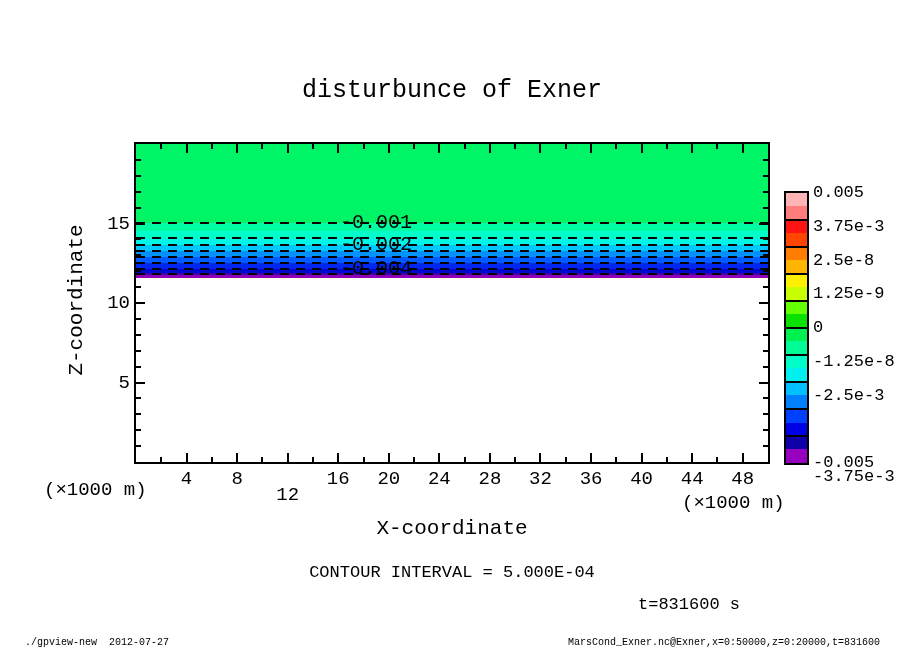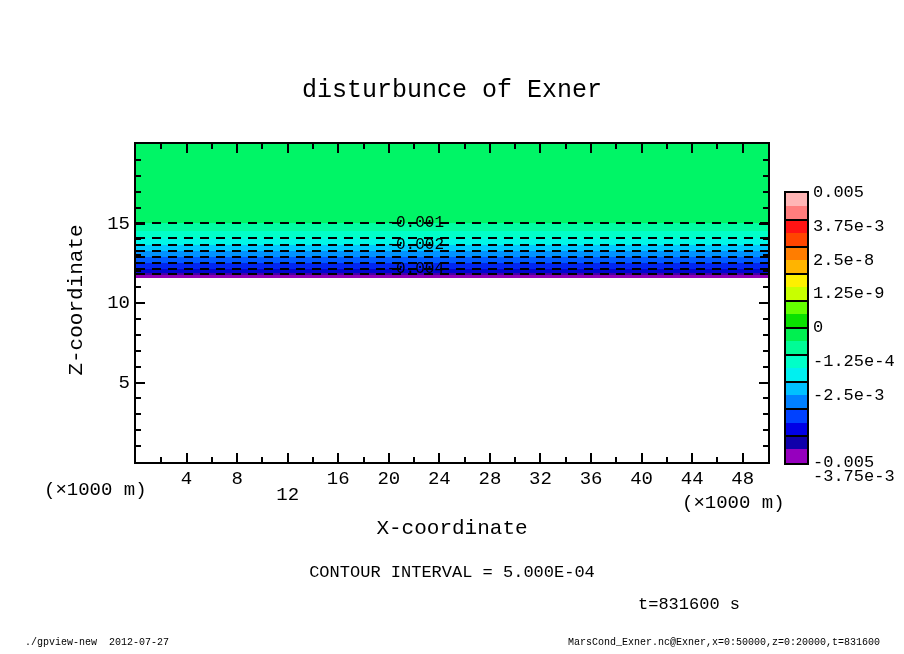--- a/index.html
+++ b/index.html
@@ -4,22 +4,22 @@
 <style>
   html,body{margin:0;padding:0;background:#ffffff;}
   .canvas{position:relative;width:904px;height:654px;background:#ffffff;overflow:hidden;
           font-family:"Liberation Mono","DejaVu Sans Mono",monospace;color:#000;}
   .title{position:absolute;left:134px;top:76px;width:636px;text-align:center;
          font-size:25px;letter-spacing:0px;white-space:pre;}
   .plot{position:absolute;left:134px;top:142px;width:632px;height:318px;border:2px solid #000;}
   .tick{position:absolute;background:#000;}
   .contour-line{position:absolute;left:0;width:100%;height:2px;
                 background:repeating-linear-gradient(90deg,#000 0 9px,transparent 9px 16px);}
-  .contour-label{position:absolute;left:188px;width:120px;text-align:right;
-                 font-size:16px;line-height:20px;white-space:pre;}
+  .contour-label{position:absolute;left:204px;width:120px;text-align:left;
+                 font-size:20px;line-height:20px;white-space:pre;}
   .ylabel{position:absolute;left:76px;top:300px;transform:translate(-50%,-50%) rotate(-90deg);
           font-size:21px;white-space:nowrap;}
   .xlabel{position:absolute;left:134px;top:517px;width:636px;text-align:center;font-size:21px;}
   .xtick-label{position:absolute;top:468px;transform:translateX(-50%);font-size:19px;}
   .ytick-label{position:absolute;left:56px;width:74px;text-align:right;
                transform:translateY(-50%);font-size:19px;}
   .unit-left{position:absolute;left:44px;top:479px;font-size:19px;white-space:pre;}
   .unit-right{position:absolute;left:682px;top:492px;font-size:19px;white-space:pre;}
   .contour-interval{position:absolute;left:134px;top:563px;width:636px;text-align:center;
                     font-size:17px;white-space:pre;}
@@ -179,21 +179,21 @@
         <div class="cbar-divider" style="top: calc(80% - 1px);"></div>
         <div class="cbar-divider" style="top: calc(90% - 1px);"></div>
       </div>
   </div>
   <div id="cbar-labels">
       <div class="cbar-label" style="top: 192px;">0.005</div>
       <div class="cbar-label" style="top: 225.75px;">3.75e-3</div>
       <div class="cbar-label" style="top: 259.5px;">2.5e-8</div>
       <div class="cbar-label" style="top: 293.25px;">1.25e-9</div>
       <div class="cbar-label" style="top: 327px;">0</div>
-      <div class="cbar-label" style="top: 360.75px;">-1.25e-4</div>
+      <div class="cbar-label" style="top: 360.75px;">-1.25e-8</div>
       <div class="cbar-label" style="top: 394.5px;">-2.5e-3</div>
       <div class="cbar-label" style="top: 428.25px; margin-top: 48px;">-3.75e-3</div>
       <div class="cbar-label" style="top: 462px;">-0.005</div>
     </div>
 
   <div class="footer-left">./gpview-new  2012-07-27</div>
   <div class="footer-right">MarsCond_Exner.nc@Exner,x=0:50000,z=0:20000,t=831600</div>
 </div>
 
 </body></html>

